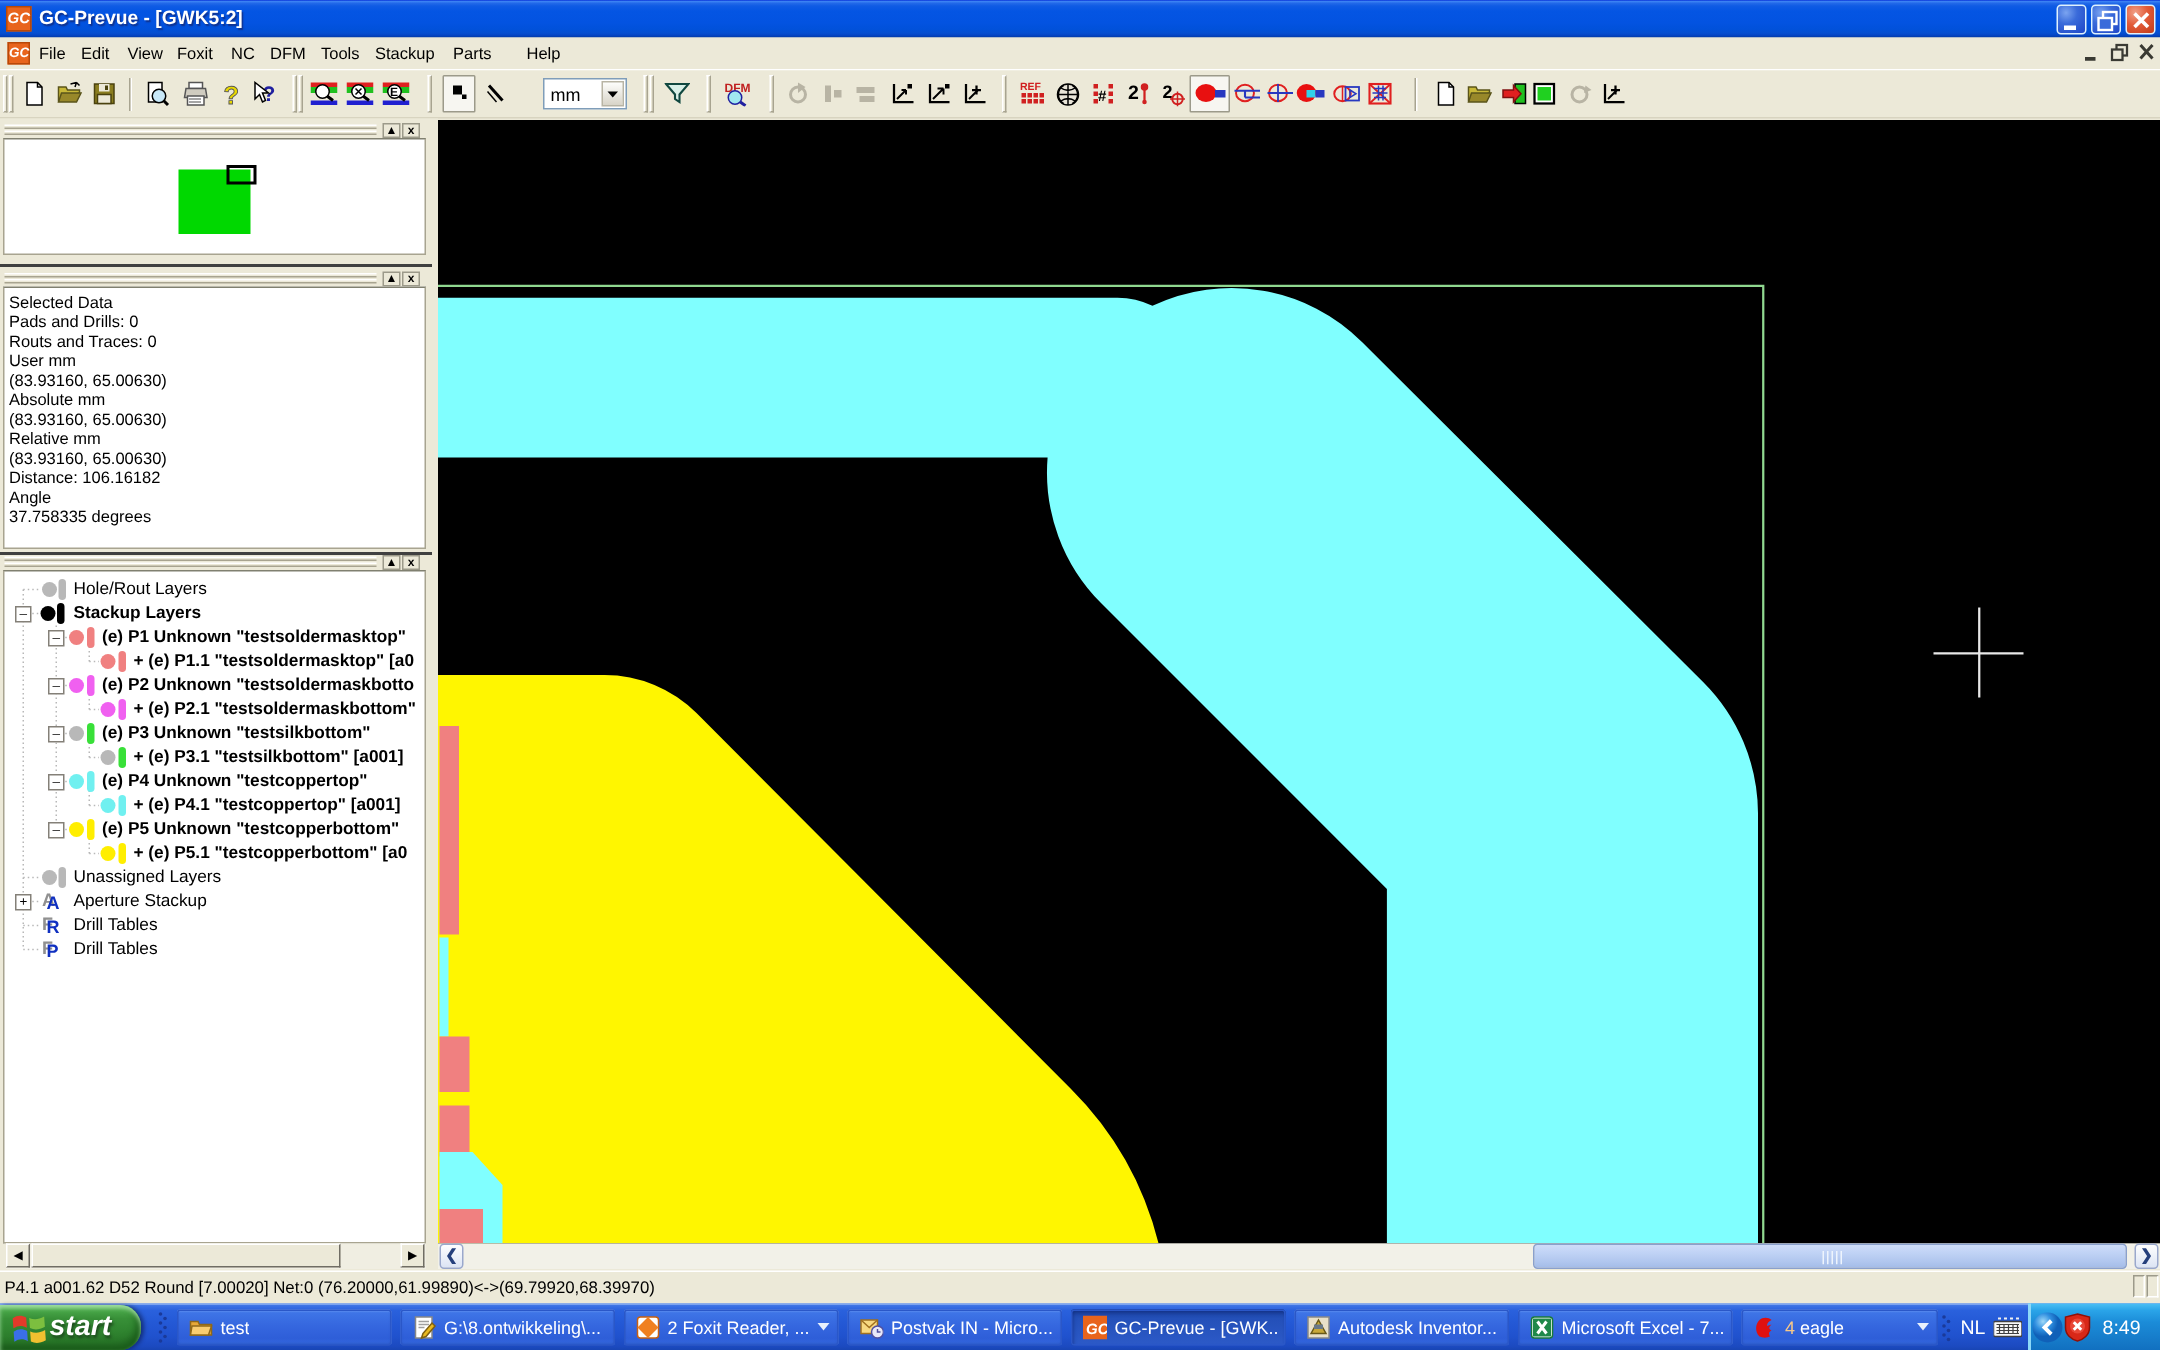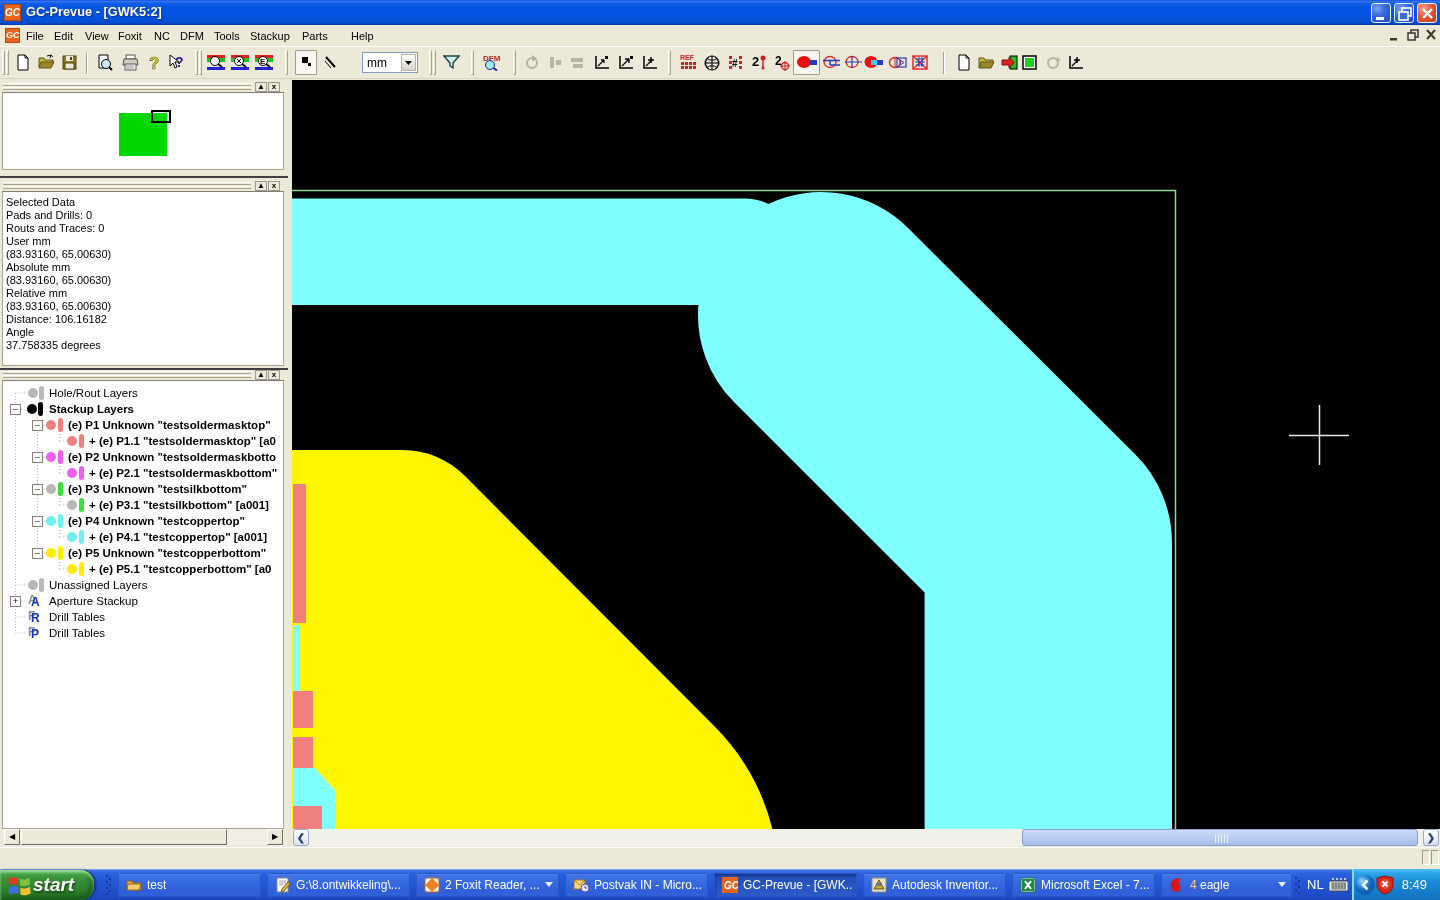--- a/index.html
+++ b/index.html
@@ -646,20 +646,21 @@
   <div class="lbtn" style="left:1px">❮</div>
   <div class="lbtn" style="right:1px">❯</div>
   <div id="cthumb">
       <svg width="14" height="9" style="position:absolute;left:191px;top:4px">
         <path d="M1.5,0 V9 M4.5,0 V9 M7.5,0 V9 M10.5,0 V9 M13.5,0 V9" stroke="#eef4fd"></path>
       </svg>
     </div>
 </div>
 
 <div id="statusbar">
+  <span class="stext">P4.1 a001.62 D52 Round [7.00020] Net:0 (76.20000,61.99890)&lt;-&gt;(69.79920,68.39970)</span>
   <div class="abs" style="left:1422px;top:2px;width:8px;height:15px;border:1px solid;border-color:#9c9a8a #fff #fff #9c9a8a"></div>
   <div class="abs" style="left:1431px;top:2px;width:8px;height:15px;border:1px solid;border-color:#9c9a8a #fff #fff #9c9a8a"></div>
 </div>
 
 <div id="taskbar">
   <div id="startbtn">
     <svg width="26" height="24" style="position:absolute;left:7px;top:4px" viewBox="0 0 26 24">
       <g transform="rotate(-4 13 12)">
       <path d="M2,4 C5,2.2 8,2.2 11,4.2 L11,11 C8,9 5,9 2,10.8 Z" fill="#e23a2a"></path>
       <path d="M13,4.6 C16,6.2 19,6.2 23,4.4 L23,11.2 C19,13 16,13 13,11.4 Z" fill="#7cbf3f"></path>

